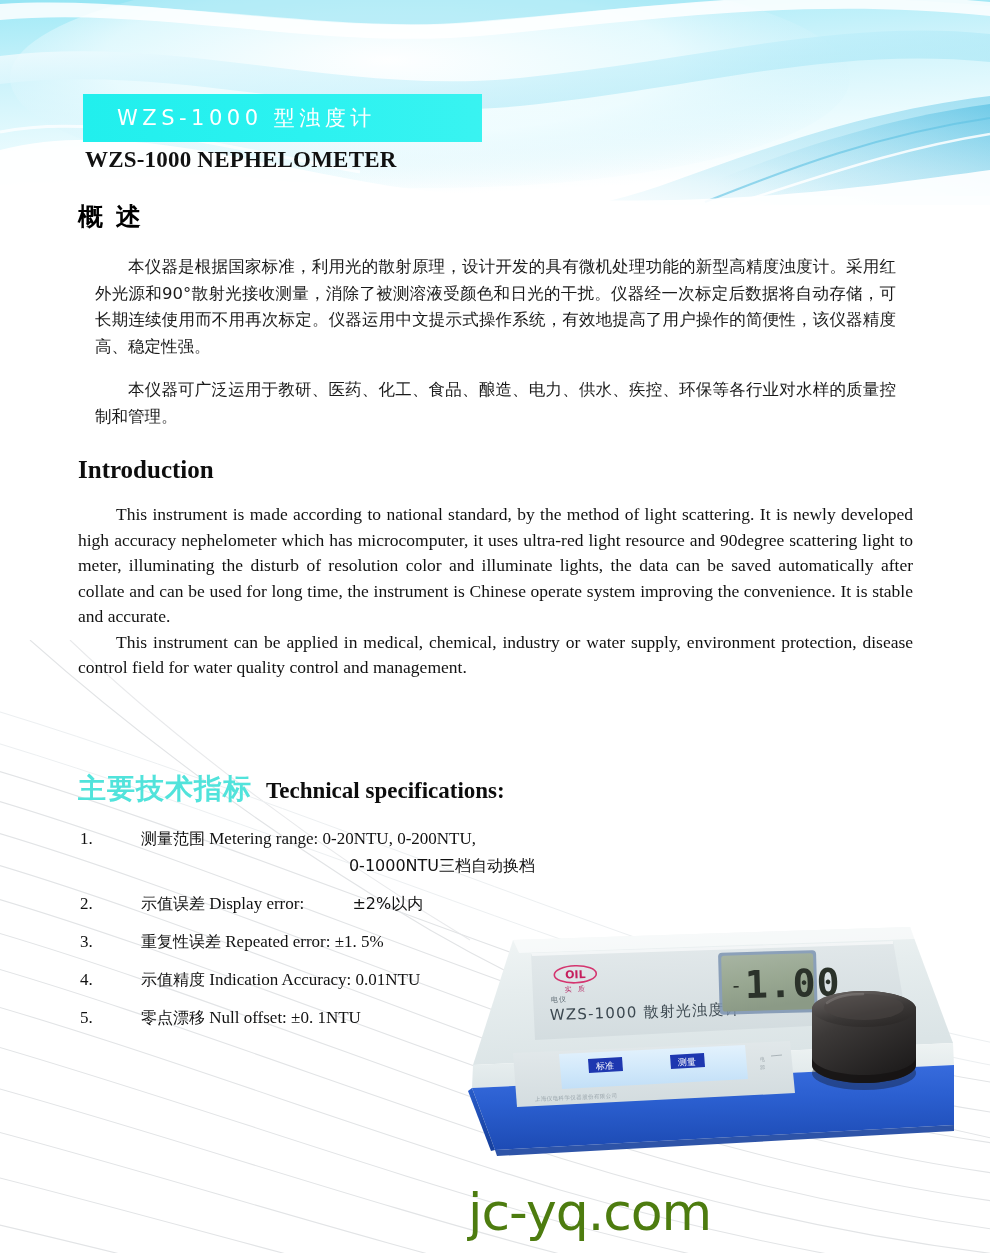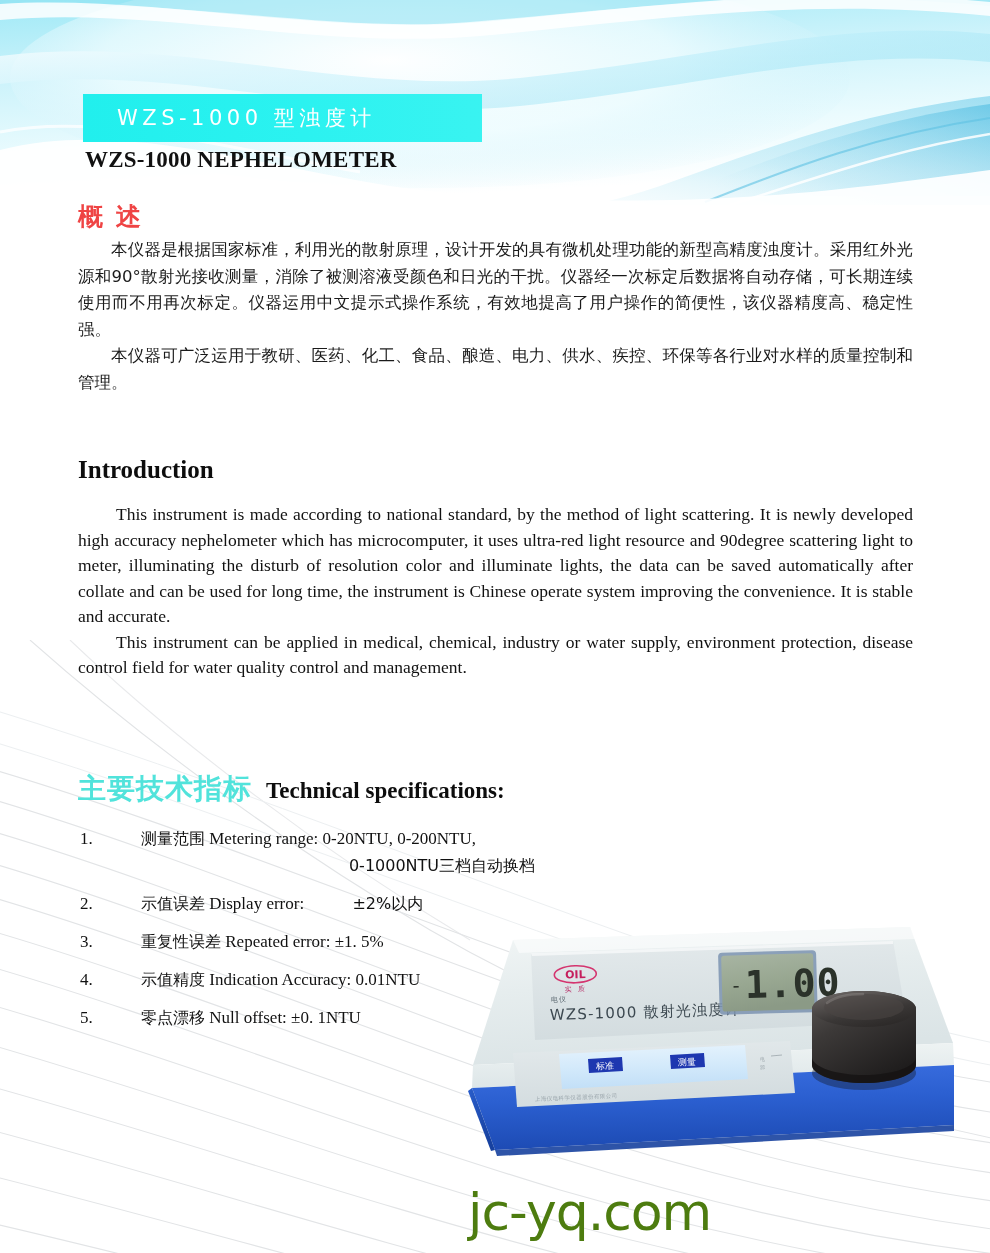--- a/index.html
+++ b/index.html
@@ -60,21 +60,21 @@
     font-weight: bold;
     font-size: 23px;
     color: #111111;
     letter-spacing: 0.2px;
   }
   .h-cn {
     position: absolute;
     font-family: "DejaVu Sans", sans-serif;
     font-weight: bold;
     font-size: 25px;
-    color: #ef4444;
+    color: #000000;
     letter-spacing: 2px;
   }
   .h-gaishu { left: 78px; top: 200px; }
   .h-intro {
     position: absolute;
     left: 78px; top: 456px;
     font-family: "Liberation Serif", serif;
     font-weight: bold;
     font-size: 25px;
     color: #0d0d0d;
@@ -105,21 +105,21 @@
     position: absolute;
     left: 78px; top: 237px;
     width: 835px;
     font-family: "DejaVu Sans", sans-serif;
     font-size: 16.5px;
     line-height: 26.5px;
     color: #1a1a1a;
     text-align: justify;
     text-justify: inter-character;
   }
-  .cn-body p { margin: 0; text-indent: 33px; }
+  .cn-body p { margin: 17px; text-indent: 33px; }
 
   .en-body {
     position: absolute;
     left: 78px; top: 502px;
     width: 835px;
     font-family: "Liberation Serif", serif;
     font-size: 17.5px;
     line-height: 25.5px;
     color: #111111;
     text-align: justify;

